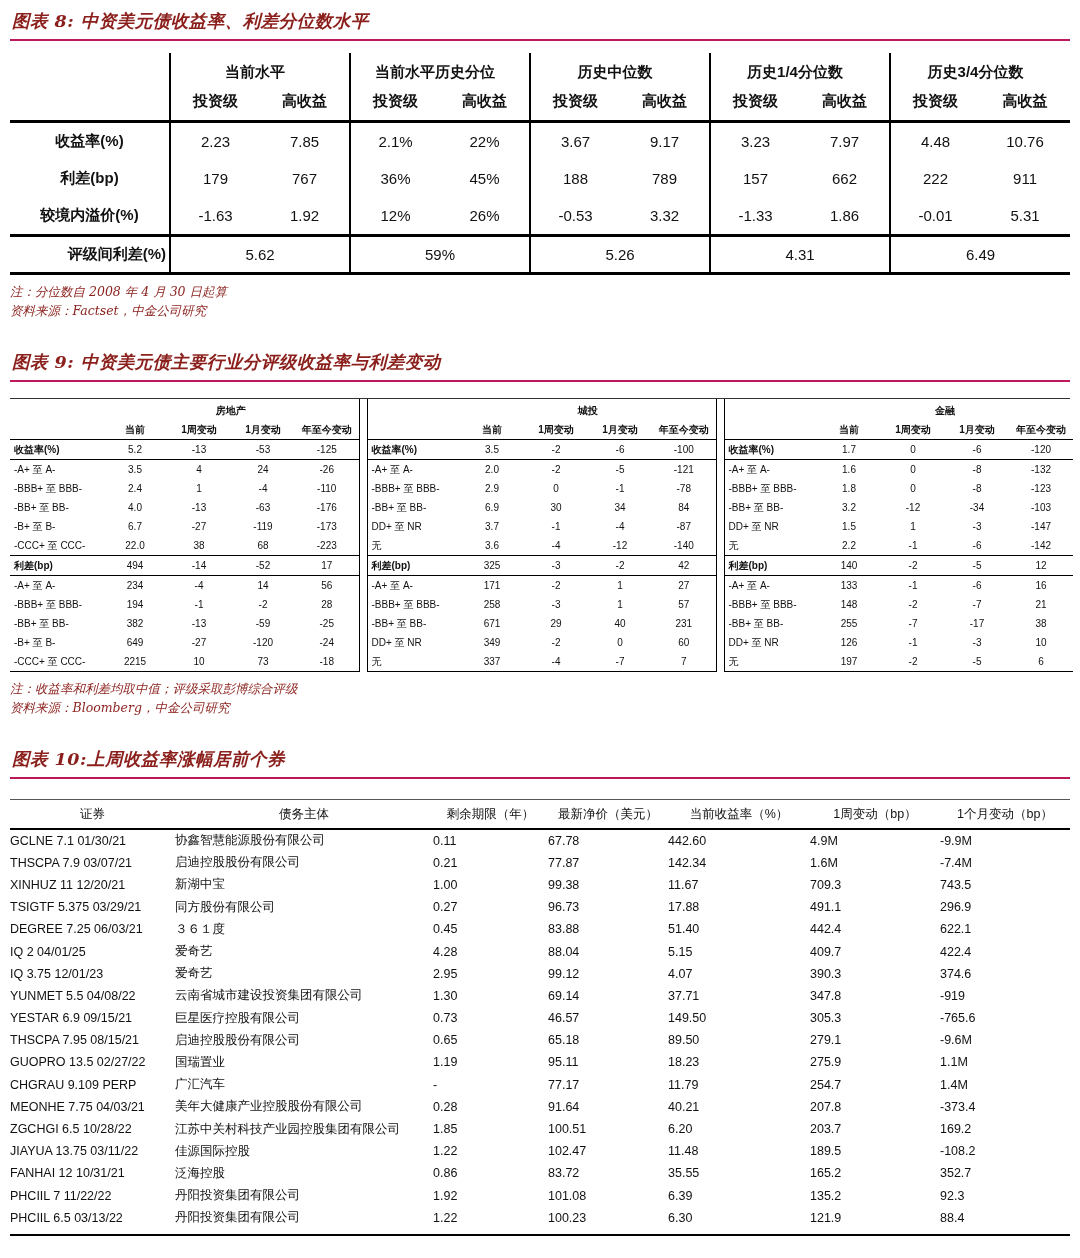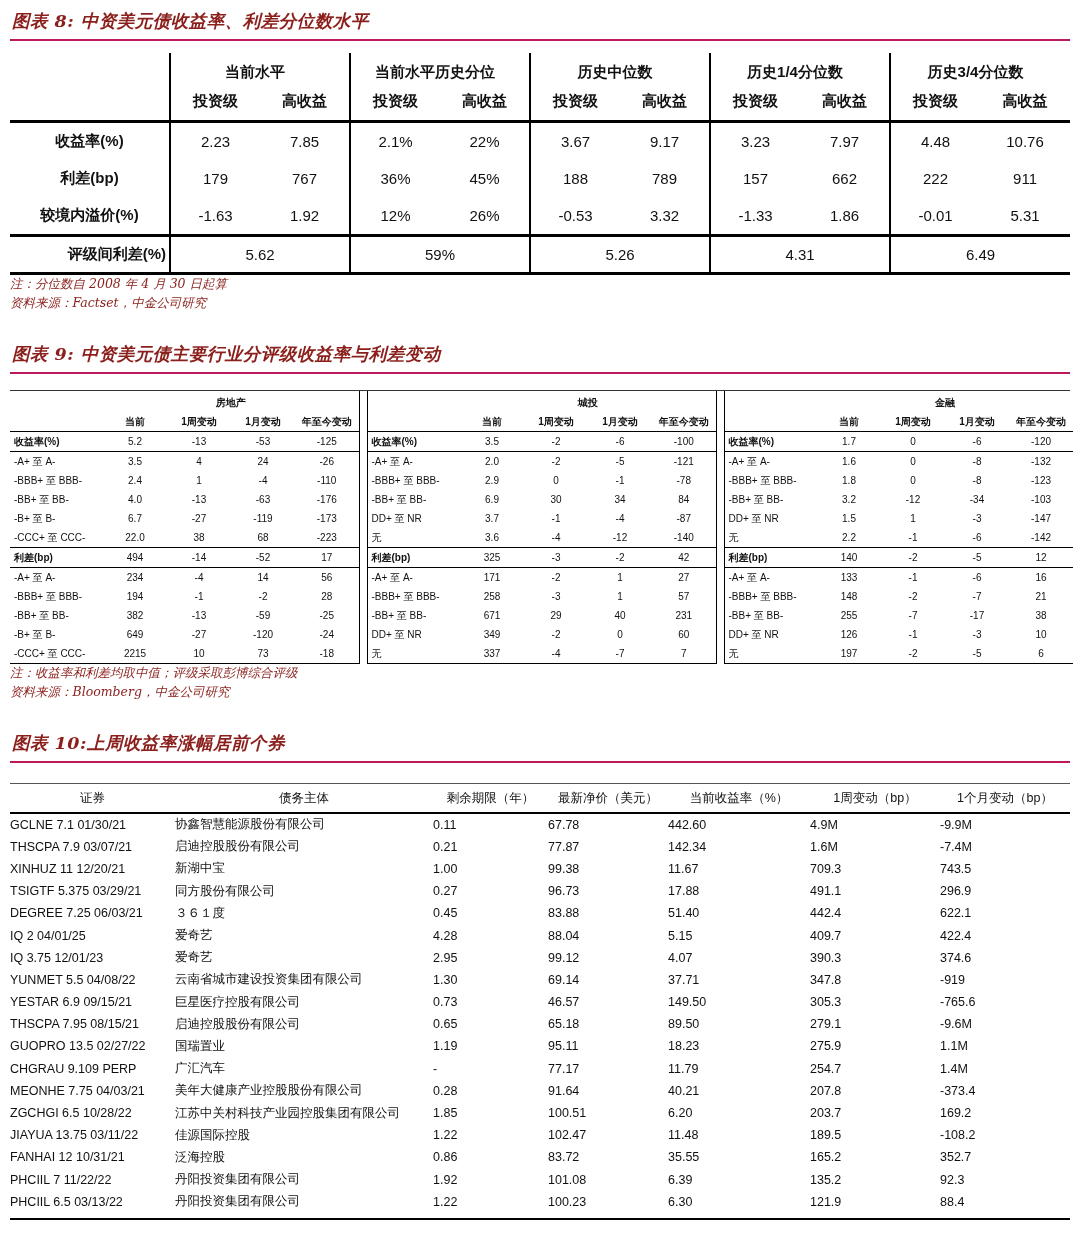--- a/index.html
+++ b/index.html
@@ -12,21 +12,21 @@
     font-family:"DejaVu Serif", serif;
     font-style:italic; font-weight:bold;
     color:#8a1f1b; font-size:17.5px;
     padding:3px 0 6px 2px;
     border-bottom:2px solid #be185d;
     letter-spacing:0.5px;
   }
   .gap1 { margin-top:26px; }
 
   
-  .note-block { }
+  .note-block { margin-top:8px; }
   .note {
     font-family:"DejaVu Serif", serif; font-style:italic;
     color:#8a1f1b; font-size:12.5px; line-height:1.5;
   }
 
   
   .t1 { border-collapse:collapse; width:100%; margin-top:12px; font-size:15px; table-layout:fixed; }
   .t1 th, .t1 td { text-align:center; font-weight:normal; padding:8px 3px; }
   .t1 .lbl { font-weight:bold; }
   .t1 .gstart { border-left:2.5px solid #000; }

